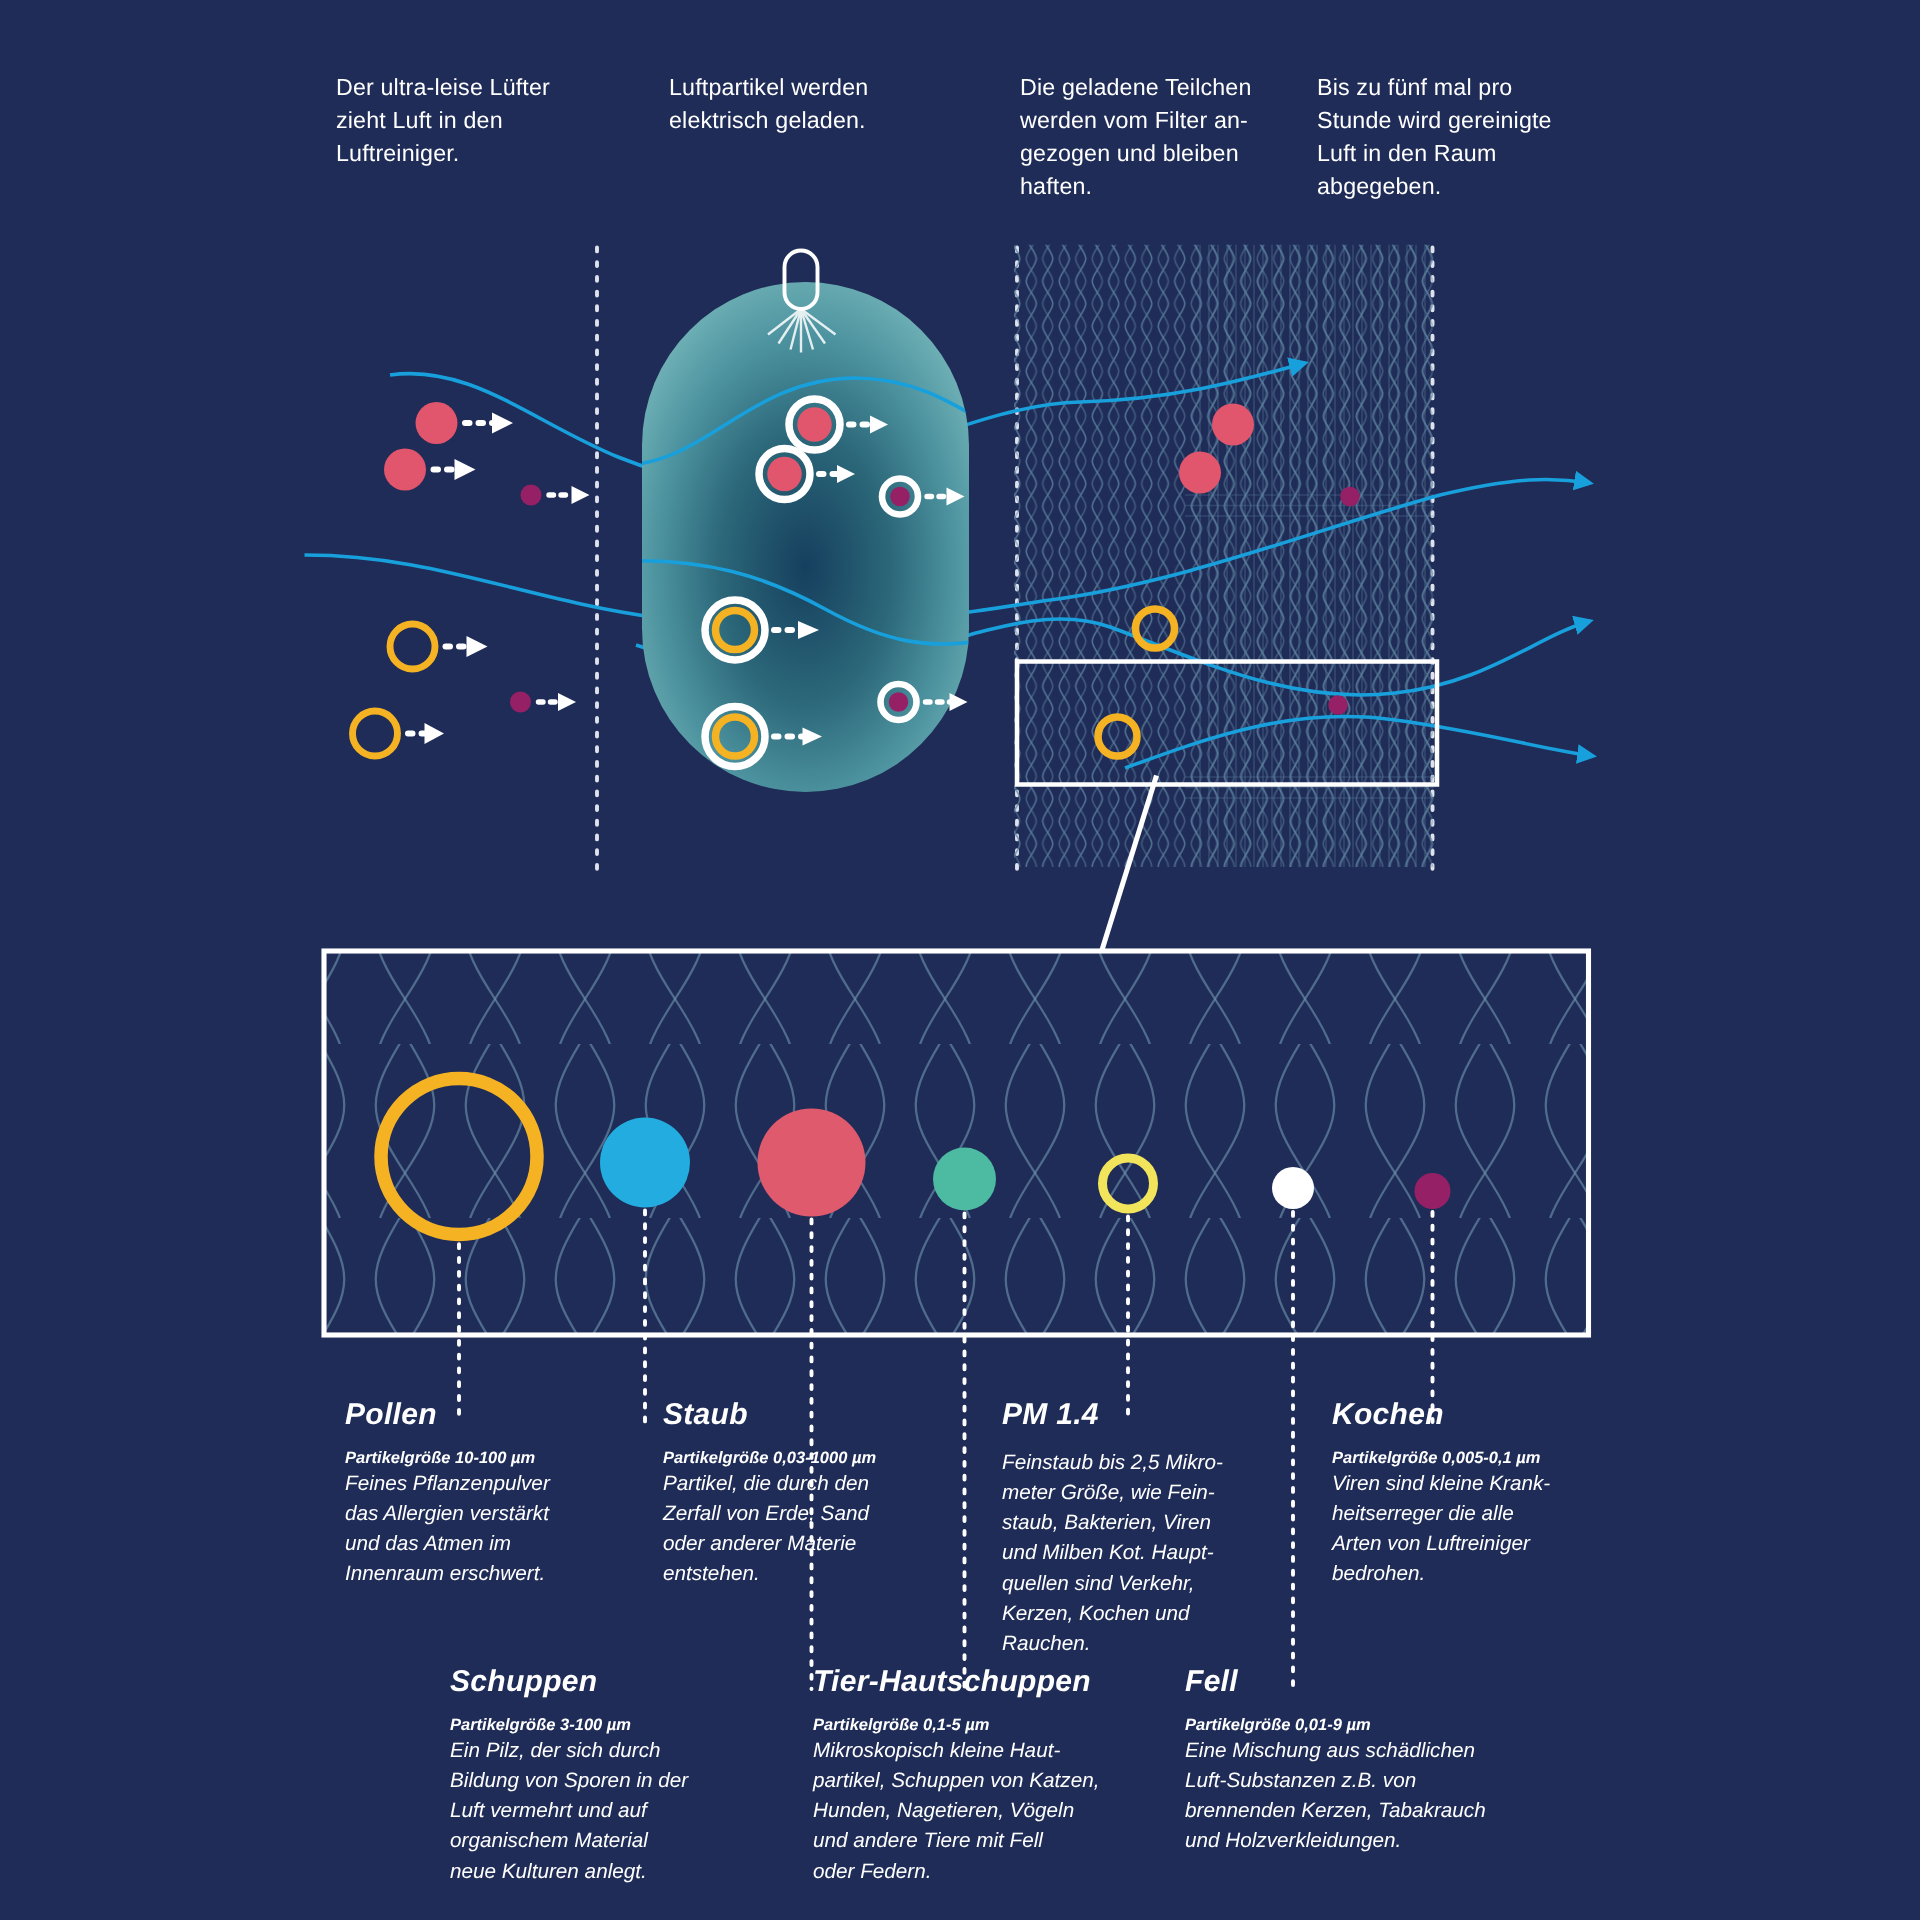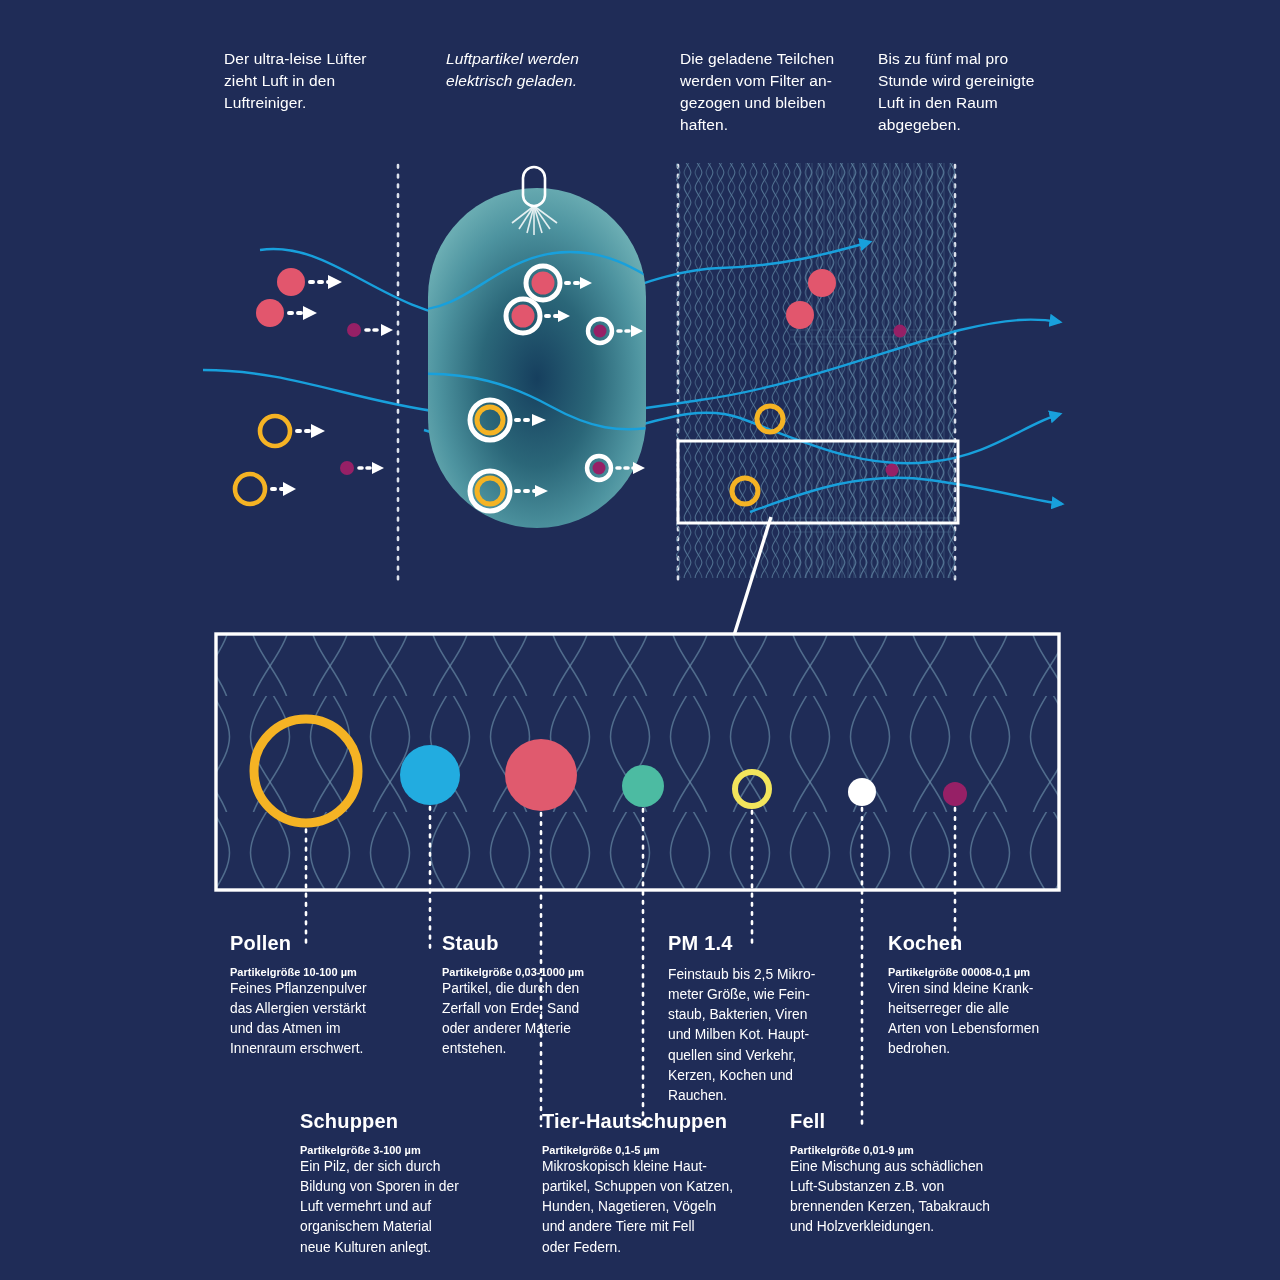--- a/index.html
+++ b/index.html
@@ -19,21 +19,21 @@
   .step-cap{
     position:absolute;
     font-size:15.5px;
     line-height:1.42;
     color:#ffffff;
     letter-spacing:0.1px;
     white-space:pre-line;
   }
 
   
-  .legend-block{position:absolute;}
+  .legend-block{position:absolute;font-style:italic;}
   .legend-title{
     font-size:20px;
     font-weight:bold;
     color:#ffffff;
     letter-spacing:0.2px;
     margin:0 0 11px 0;
     white-space:nowrap;
   }
   .legend-size{
     font-size:11px;
@@ -309,21 +309,21 @@
         <line x1="752" y1="811" x2="752" y2="948" stroke="#ffffff" stroke-width="2.6" stroke-dasharray="2.6 6.6" stroke-linecap="round"></line>
         <line x1="862" y1="808" x2="862" y2="1126" stroke="#ffffff" stroke-width="2.6" stroke-dasharray="2.6 6.6" stroke-linecap="round"></line>
         <line x1="955" y1="808" x2="955" y2="948" stroke="#ffffff" stroke-width="2.6" stroke-dasharray="2.6 6.6" stroke-linecap="round"></line>
       </g>
 
   </svg>
 
   <div class="step-cap" style="left:224px;top:48px;width:200px;">Der ultra-leise Lüfter
 zieht Luft in den
 Luftreiniger.</div>
-  <div class="step-cap" style="left:446px;top:48px;width:200px;font-style:italic;">Luftpartikel werden
+  <div class="step-cap" style="left:446px;top:48px;width:200px;">Luftpartikel werden
 elektrisch geladen.</div>
   <div class="step-cap" style="left:668px;top:48px;width:200px;margin-left:12px;">Die geladene Teilchen
 werden vom Filter an-
 gezogen und bleiben
 haften.</div>
   <div class="step-cap" style="left:878px;top:48px;width:205px;">Bis zu fünf mal pro
 Stunde wird gereinigte
 Luft in den Raum
 abgegeben.</div>
 
@@ -351,24 +351,24 @@
 meter Größe, wie Fein-
 staub, Bakterien, Viren
 und Milben Kot. Haupt-
 quellen sind Verkehr,
 Kerzen, Kochen und
 Rauchen.</div>
   </div>
 
   <div class="legend-block" style="left:888px;top:932px;width:205px;">
     <div class="legend-title">Kochen</div>
-    <div class="legend-size">Partikelgröße 00008-0,1 µm</div>
+    <div class="legend-size">Partikelgröße 0,005-0,1 µm</div>
     <div class="legend-desc">Viren sind kleine Krank-
 heitserreger die alle
-Arten von Lebensformen
+Arten von Luftreiniger
 bedrohen.</div>
   </div>
 
   <div class="legend-block" style="left:300px;top:1110px;width:210px;">
     <div class="legend-title">Schuppen</div>
     <div class="legend-size">Partikelgröße 3-100 µm</div>
     <div class="legend-desc">Ein Pilz, der sich durch
 Bildung von Sporen in der
 Luft vermehrt und auf
 organischem Material

